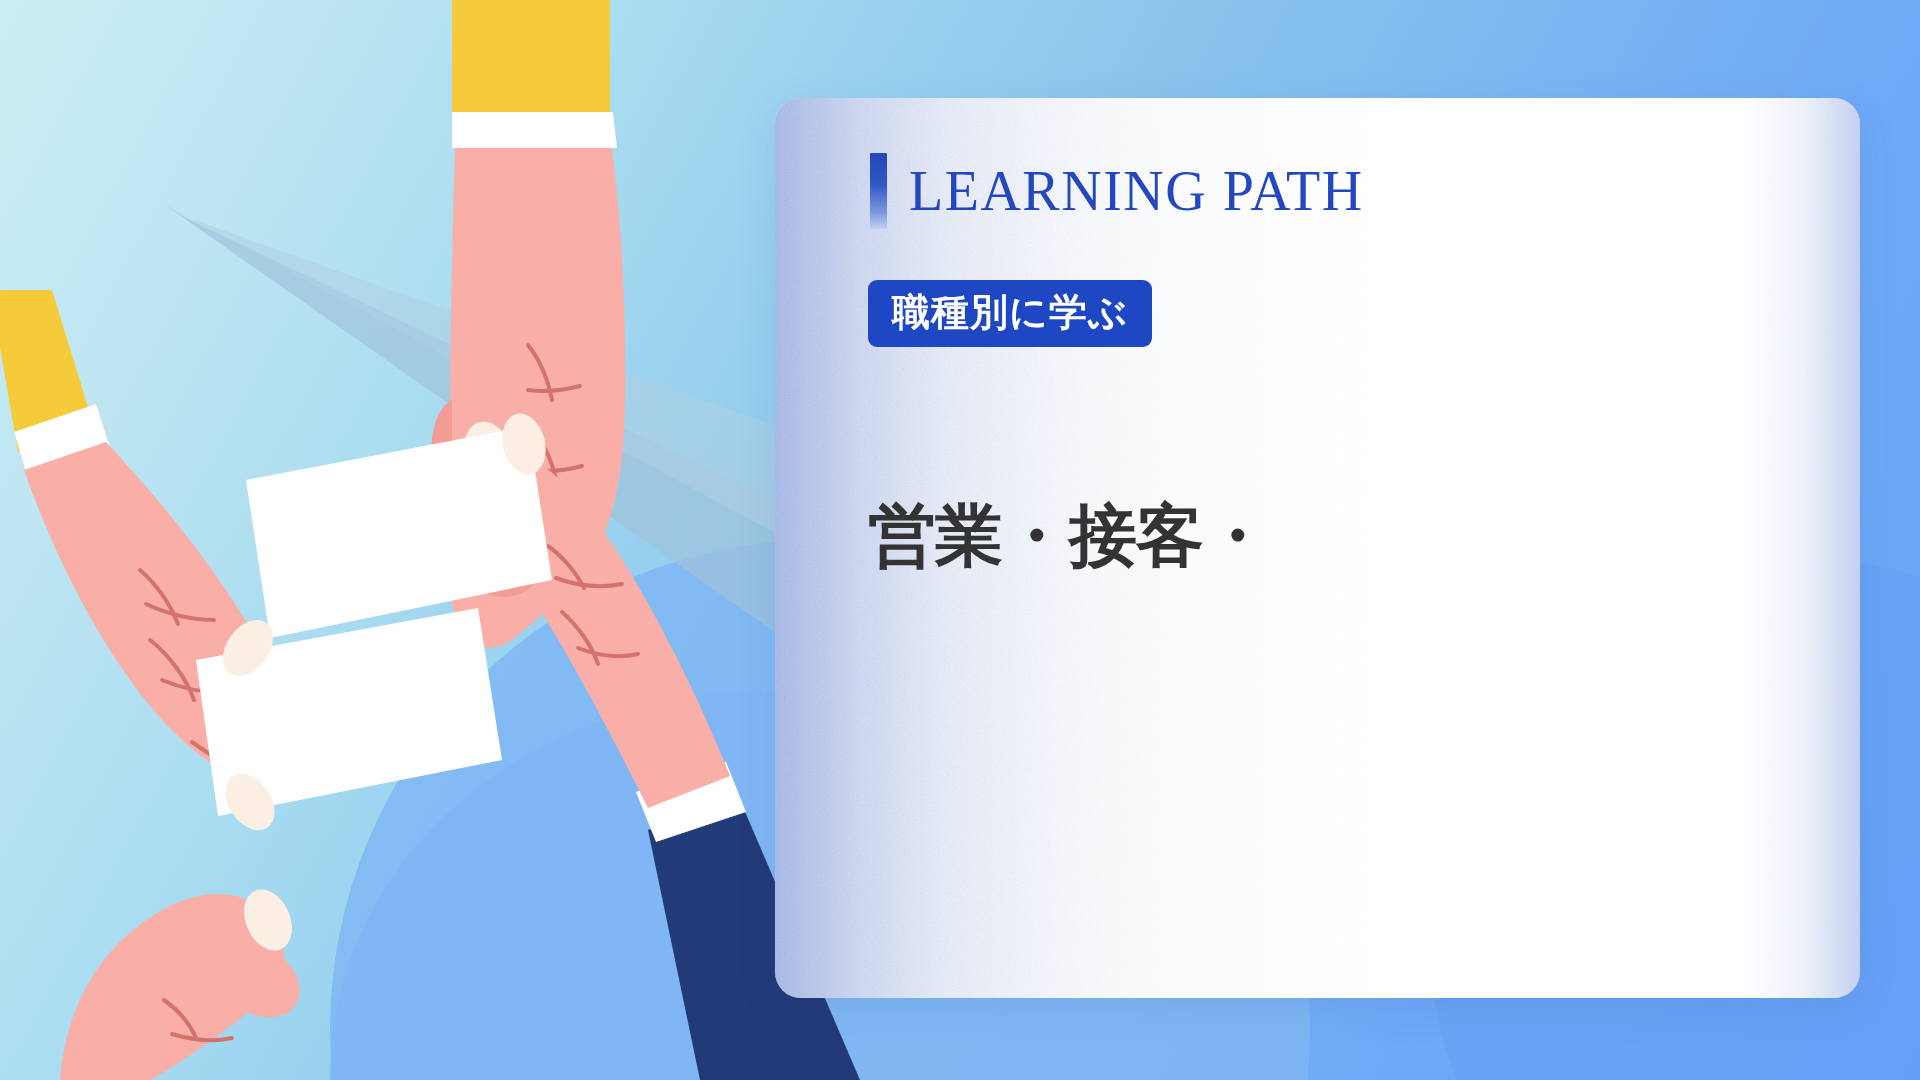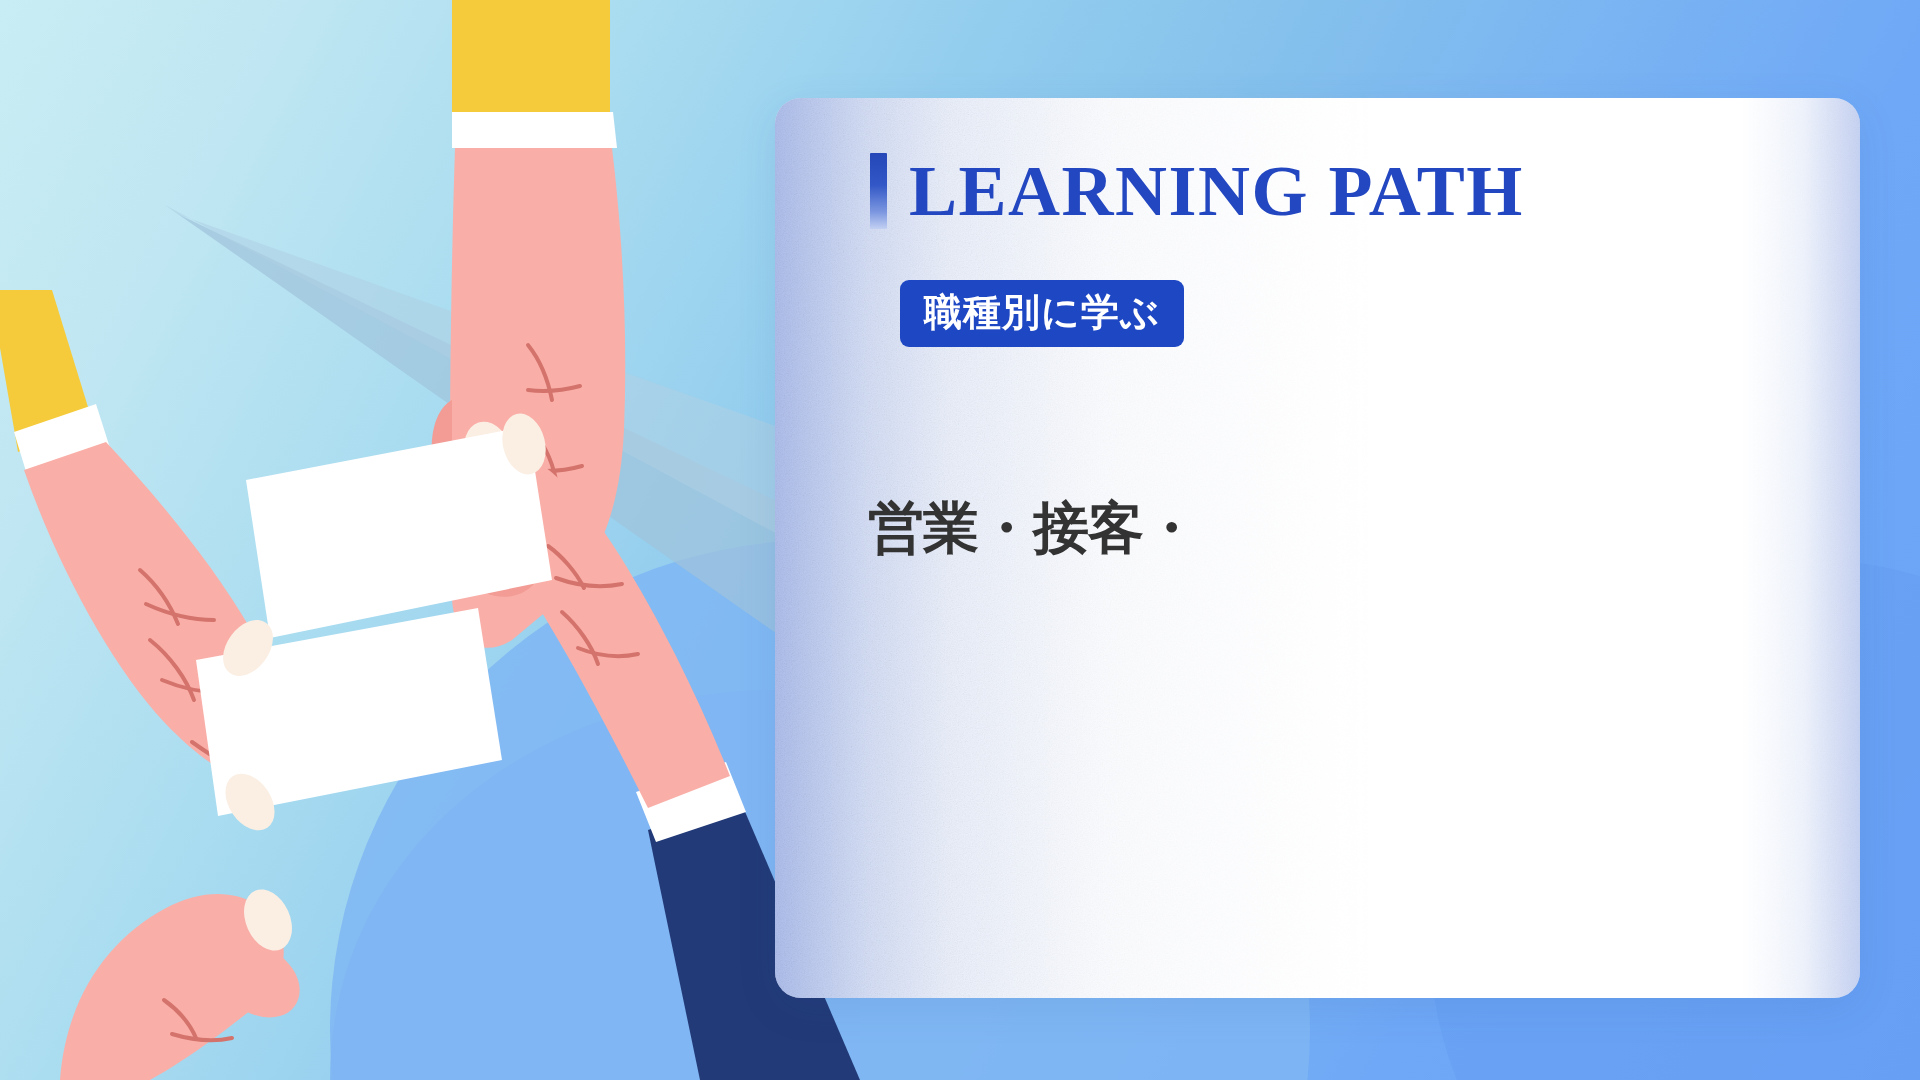--- a/index.html
+++ b/index.html
@@ -131,59 +131,58 @@
   }
   .lp-bar {
     width: 17px;
     height: 76px;
     margin-right: 22px;
     border-radius: 1px;
     background: linear-gradient(180deg, #2547B8 0%, #3257C6 42%, #7D98E0 78%, #C2D0F2 100%);
   }
   .lp-text {
     font-family: "Liberation Serif", "DejaVu Serif", serif;
-    font-size: 72px;
-    font-weight: 700;
+    font-size: 56px;
+    font-weight: 400;
     letter-spacing: 1.5px;
     color: #2347C0;
     line-height: 1;
     white-space: nowrap;
   }
 
   
   .badge {
     position: absolute;
     left: 93px;
     top: 182px;
     background: #1E47C4;
     border-radius: 9px;
     padding: 13px 24px 16px 24px;
     display: inline-block;
-    margin-left: 32px;
   }
   .badge-text {
     font-family: "DejaVu Sans", "Liberation Sans", sans-serif;
     font-size: 38px;
     font-weight: 700;
     color: #FFFFFF;
     line-height: 1;
     letter-spacing: 1px;
     white-space: nowrap;
   }
 
   
   .heading {
     position: absolute;
     left: 93px;
     top: 390px;
     width: 900px;
   }
   .heading-line {
     font-family: "DejaVu Sans", "Liberation Sans", sans-serif;
-    font-size: 56px;
+    font-size: 68px;
     font-weight: 700;
     color: #333333;
     line-height: 1.42;
     letter-spacing: -1px;
     white-space: nowrap;
   }
 </style>
 </head>
 <body>
 

